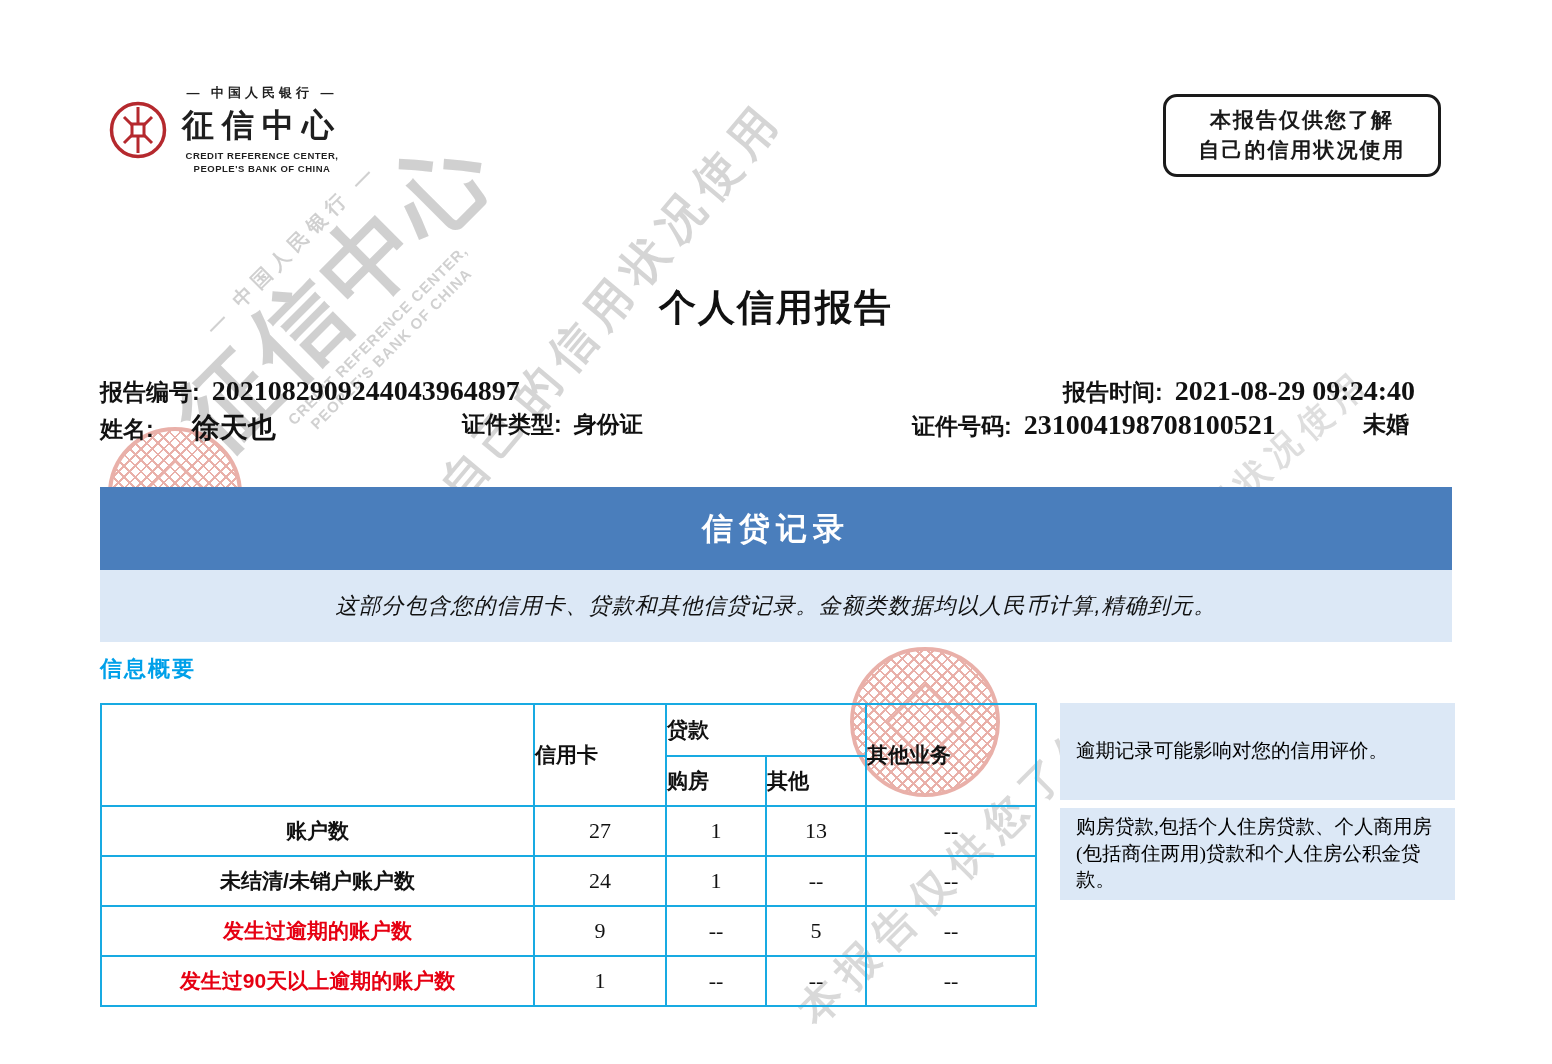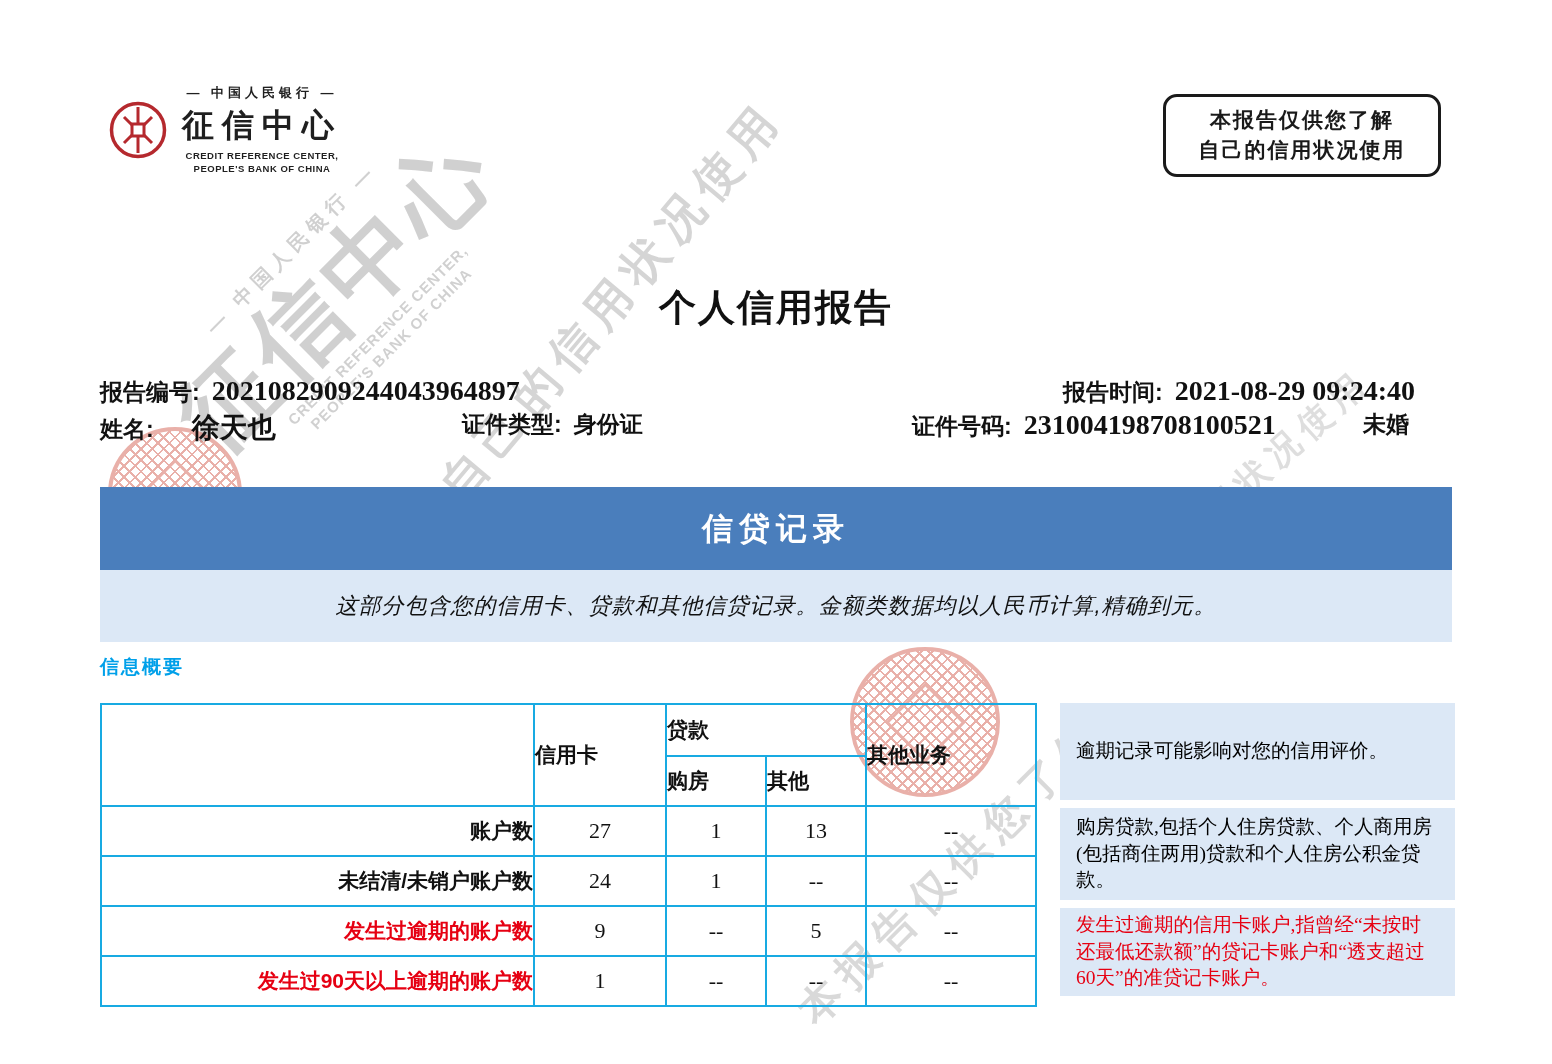--- a/index.html
+++ b/index.html
@@ -57,29 +57,29 @@
   .section-banner{
     position:absolute;left:100px;top:487px;width:1352px;height:83px;
     background:var(--banner-blue,#4a7ebc);color:#fff;display:flex;align-items:center;justify-content:center;
     font-size:31px;font-weight:600;letter-spacing:6px;
   }
   .section-desc{
     position:absolute;left:100px;top:570px;width:1352px;height:72px;
     background:var(--band-blue,#dce8f6);display:flex;align-items:center;justify-content:center;
     font-size:22px;font-weight:normal;font-style:italic;letter-spacing:1px;color:#111;
   }
-  .summary-heading{position:absolute;left:100px;top:654px;font-size:19px;font-weight:bold;letter-spacing:2px;color:var(--heading-blue,#00a0e9);}
+  .summary-heading{position:absolute;left:100px;top:654px;font-size:22px;font-weight:bold;letter-spacing:2px;color:var(--heading-blue,#00a0e9);}
   table.summary{
     position:absolute;left:100px;top:703px;width:935px;border-collapse:collapse;table-layout:fixed;
     background:transparent;
   }
   table.summary td,table.summary th{border:2px solid var(--table-border,#18aae2);background:transparent;padding:0;}
   table.summary th{font-size:21px;font-weight:bold;text-align:left;}
   tr.h1{height:52px;} tr.h2{height:50px;} tr.body-row{height:50px;}
-  td.lbl{font-size:21px;font-weight:bold;text-align:right;padding-left:12px;}
+  td.lbl{font-size:21px;font-weight:bold;text-align:center;padding-left:12px;}
   td.lbl.red{color:var(--alert-red,#e60012);}
   td.val{text-align:center;font-family:"Liberation Serif","DejaVu Serif",serif;font-size:22px;}
   .note-box{
     position:absolute;left:1060px;width:395px;box-sizing:border-box;background:var(--band-blue,#dce8f6);
     padding:10px 16px;font-size:19.5px;line-height:1.38;color:#000000;
     font-family:"Liberation Serif","DejaVu Serif",serif;display:flex;align-items:center;
   }
   .note-1{top:703px;height:97px;}
   .note-2{top:808px;height:92px;}
   .note-3{top:908px;height:88px;color:var(--alert-red,#e60012);}
@@ -194,16 +194,15 @@
         <td class="val">1</td>
         <td class="val">--</td>
         <td class="val">--</td>
         <td class="val">--</td>
       </tr>
     </tbody>
       </table>
 
     <div class="note-box note-1">逾期记录可能影响对您的信用评价。</div>
     <div class="note-box note-2">购房贷款,包括个人住房贷款、个人商用房(包括商住两用)贷款和个人住房公积金贷款。</div>
-    <div class="note-box note-3">发生过逾期的信用卡账户,指曾经“未按时还最低还款额”的贷记卡账户和“透支超过60天”的准贷记卡账户。</div>
 
   </div>
 </div>
 
 </body></html>

